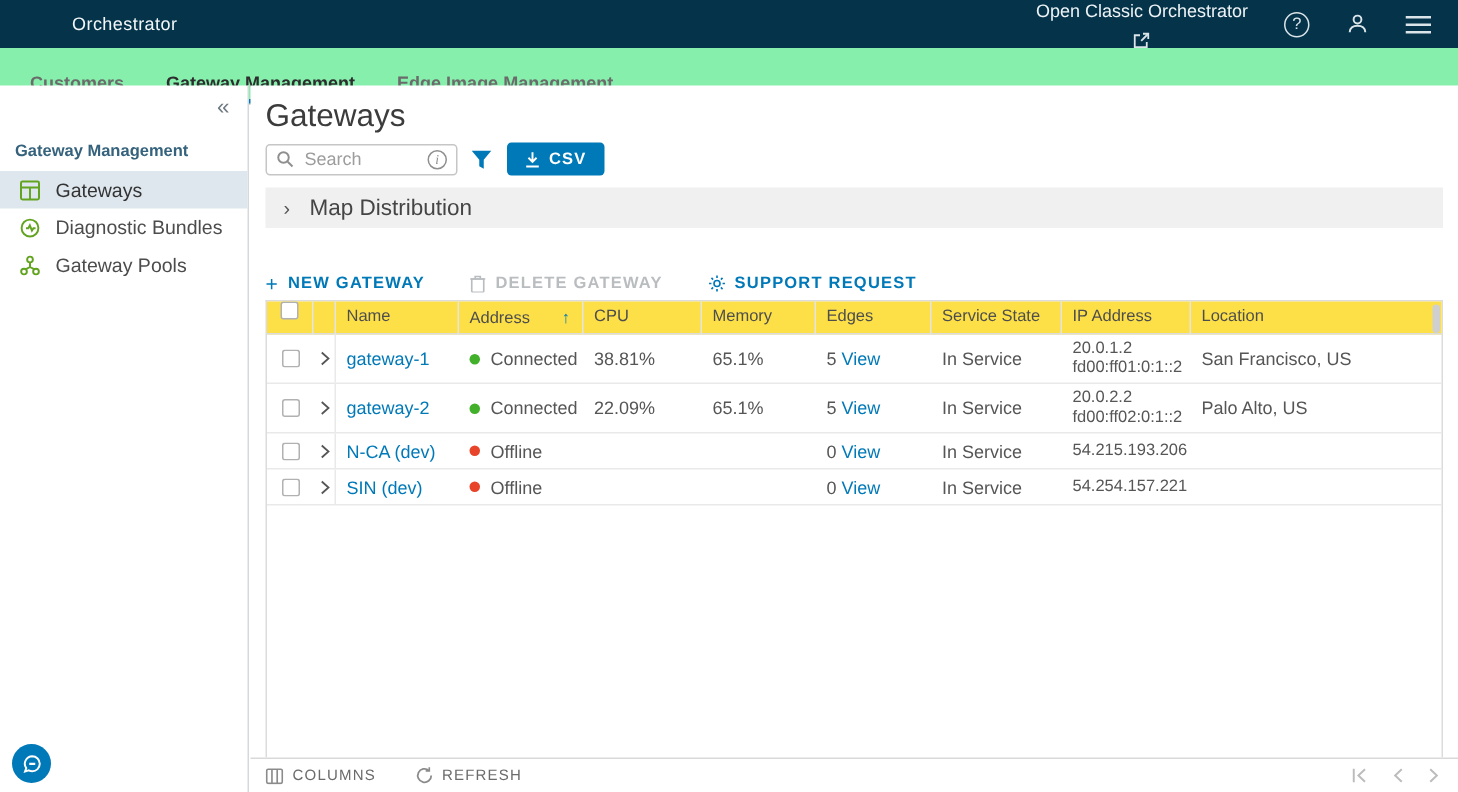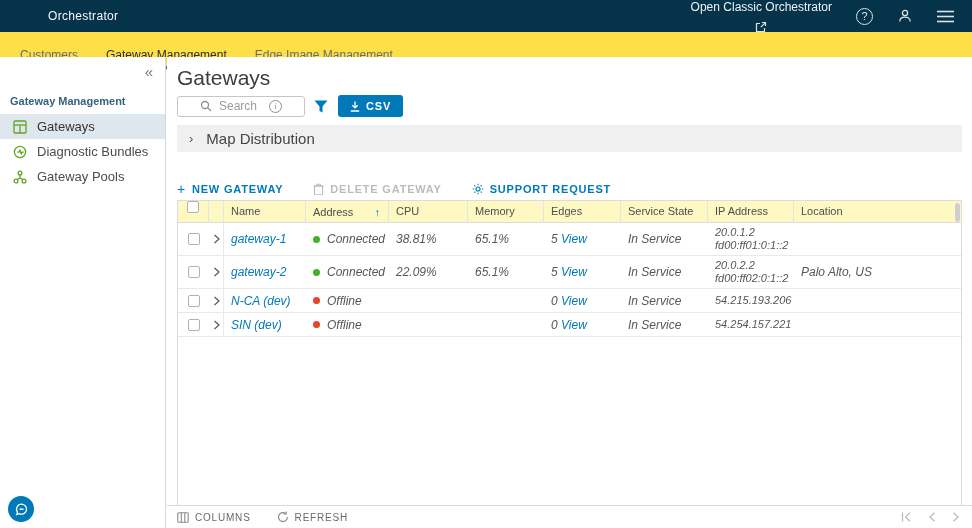--- a/index.html
+++ b/index.html
@@ -10,22 +10,22 @@
   .topbar { position:absolute; top:0; left:0; right:0; height:32px; background:#05344a;
             display:flex; align-items:center; color:#e7eef2; }
   .topbar-title { margin-left:48px; font-size:12px; letter-spacing:.3px; color:#f4f7f9; }
   .topbar-right { margin-left:auto; display:flex; align-items:center; gap:24px; margin-right:18px; }
   .open-classic { display:flex; align-items:center; gap:7px; font-size:12px; color:#eef3f6; cursor:pointer;flex-direction:column; }
   .tb-icon { display:flex; align-items:center; justify-content:center; cursor:pointer; }
   .help-circle { width:17px; height:17px; border:1.5px solid #dbe4e9; border-radius:50%;
                  font-size:11px; color:#dbe4e9; display:flex; align-items:center; justify-content:center; }
 
   
-  .tabbar { position:absolute; top:32px; left:0; right:0; height:38px; background:#fde047;
-            border-bottom:1px solid #cfcfcf; display:flex; align-items:flex-end; padding-left:20px; }
+  .tabbar { position:absolute; top:32px; left:0; right:0; height:38px; background:#86efac;
+            border-bottom:1px solid #cfcfcf; display:flex; align-items:flex-end; padding-left:20px;font-weight:bold; }
   .tab { font-size:12px; color:#6b6b6b; padding:0 14px 7px; cursor:pointer; white-space:nowrap; }
   .tab:first-child { padding-left:0; }
   .tab.active { color:#2d2d2d; border-bottom:3px solid #0079b8; padding-bottom:4px; }
 
   
   .sidebar { position:absolute; top:57px; left:0; width:166px; bottom:0; background:#fff;
              border-right:1px solid #d6d9db; }
   .collapse-btn { position:absolute; top:6px; right:12px; font-size:15px; color:#6e7a82; cursor:pointer; }
   .side-title { margin:38px 0 7px 10px; font-size:11px; font-weight:bold; color:#35627c; }
   .nav-item { height:25px; display:flex; align-items:center; gap:9px; padding-left:13px;
@@ -35,21 +35,21 @@
 
   .chat-fab { position:absolute; left:8px; bottom:6px; width:26px; height:26px; border-radius:50%;
               background:#0079b8; display:flex; align-items:center; justify-content:center; cursor:pointer; }
 
   
   .main { position:absolute; left:167px; top:57px; right:0; bottom:0; background:#fff; }
   .page-title { position:absolute; left:10px; top:9px; font-size:21px; font-weight:300; color:#3c3c3c; }
 
   .search-row { position:absolute; left:10px; top:38px; height:22px; display:flex; align-items:center; }
   .search-box { width:128px; height:21px; border:1px solid #c6c6c6; border-radius:3px;
-                display:flex; align-items:center; padding:0 22px; gap:5px; background:#fff; }
+                display:flex; align-items:center; padding:0 6px; gap:5px; background:#fff; }
   .search-box input { border:none; outline:none; flex:1; min-width:0; font-size:12px; color:#333; }
   .search-box input::placeholder { color:#9d9d9d; }
   .info-dot { width:13px; height:13px; border:1px solid #8f8f8f; border-radius:50%; color:#8f8f8f;
               font-size:9px; display:flex; align-items:center; justify-content:center; font-style:italic;
               font-family:"Liberation Serif", serif; flex:none; cursor:pointer; }
   .filter-ico { margin:0 10px 0 9px; cursor:pointer; display:flex; }
   .csv-btn { height:22px; background:#0079b8; border:none; border-radius:3px; color:#fff;
              font-size:11px; font-weight:bold; letter-spacing:.8px; padding:0 12px;
              display:flex; align-items:center; gap:6px; cursor:pointer; font-family:inherit; }
 
@@ -61,32 +61,32 @@
   .actions-row { position:absolute; left:10px; top:124px; display:flex; gap:30px; align-items:center; }
   .action-link { display:flex; align-items:center; gap:6px; font-size:11px; font-weight:bold;
                  letter-spacing:.8px; color:#0079b8; cursor:pointer; }
   .action-link.disabled { color:#b9bdc0; cursor:default; }
 
   
   .grid { position:absolute; left:10px; right:10px; top:143px; bottom:23px;
           border:1px solid #dcdcdc; border-bottom:none; background:#fff; }
   .gridrow { display:grid; grid-template-columns:31px 15px 82px 83px 79px 76px 77px 87px 86px 1fr;
              align-items:center; }
-  .grid-header { height:22px; background:#fef9c3; border-bottom:1px solid #dcdcdc;
+  .grid-header { height:22px; background:#fde047; border-bottom:1px solid #dcdcdc;
                  font-size:11px; color:#4e4e4e; }
   .hcell { height:22px; line-height:21px; padding-left:7px; border-right:1px solid #e4e4e4;
            white-space:nowrap; overflow:hidden; cursor:pointer; }
   .hcell.last { border-right:none; }
   .hcell.status-h { display:flex; justify-content:space-between; align-items:center; padding-right:8px; }
   .sort-arrow { color:#0079b8; font-size:11px; line-height:1; }
 
   .row { border-bottom:1px solid #e9e9e9; }
   .row.tall { height:33px; }
   .row.short { height:24px; }
-  .cell { font-size:12px; color:#565656; padding-left:7px; white-space:nowrap; overflow:hidden;font-style:italic; }
+  .cell { font-size:12px; color:#565656; padding-left:7px; white-space:nowrap; overflow:hidden; }
   .cell-cb { display:flex; justify-content:center; padding:0; }
   .cb { width:12px; height:12px; border:1px solid #b1b1b1; border-radius:2px; background:#fff; cursor:pointer; }
   .cell-expand { display:flex; align-items:center; justify-content:center; height:100%;
                  border-right:1px solid #e9e9e9; padding:0; cursor:pointer; }
   .cell a, .link { color:#0079b8; text-decoration:none; cursor:pointer; }
   .dot { width:7px; height:7px; border-radius:50%; display:inline-block; margin-right:7px; flex:none; }
   .cell-status { display:flex; align-items:center; }
   .cell-ip { font-size:11px; line-height:13px; }
   .vscroll { position:absolute; right:1px; top:2px; width:5px; height:19px; background:#cfcfcf; border-radius:3px; }
 
@@ -284,20 +284,21 @@
         <div class="cell">65.1%</div>
         <div class="cell">
           <span>5</span>
           <a class="link">View</a>
         </div>
         <div class="cell">In Service</div>
         <div class="cell cell-ip">
           <div>20.0.1.2</div>
           <div>fd00:ff01:0:1::2</div>
         </div>
+        <div class="cell">San Francisco, US</div>
       </div>
 
       <div class="gridrow row tall">
         <div class="cell cell-cb">
             <span class="cb"></span>
           </div>
         <div class="cell cell-expand">
           <svg width="7" height="10" viewBox="0 0 7 10" fill="none" stroke="#565656" stroke-width="1.2">
               <path d="M1.5 1 6 5 1.5 9"></path>
             </svg>

